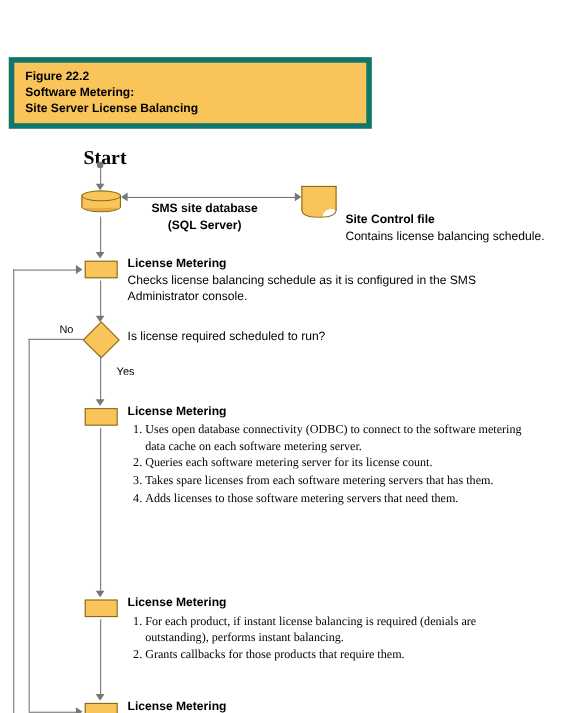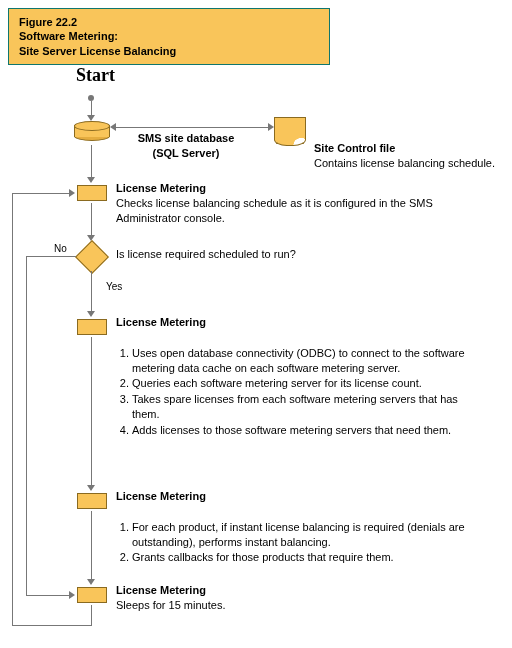--- a/index.html
+++ b/index.html
@@ -7,25 +7,26 @@
     padding: 8px;
     font-family: Verdana, Arial, sans-serif;
     font-size: 11px;
     color: #000;
     background: #fff;
     width: 512px;
     box-sizing: border-box;
   }
   .title-box {
     background: #f9c55a;
-    border: 1px solid #0f766e;
+    border: 5px solid #0f766e;
     padding: 6px 10px;
     width: 300px;
     font-weight: bold;
     line-height: 1.3;
+    margin-top: 44px;
   }
   .stage {
     position: relative;
     width: 496px;
     height: 590px;
   }
   .start {
     position: absolute;
     font-family: Georgia, 'Times New Roman', serif;
     font-weight: bold;
@@ -68,22 +69,23 @@
     background: #f9c55a;
   }
   .cyl .top { top: 0; }
   .cyl .bot { bottom: 0; background: #e5ad3f; }
   .label {
     position: absolute;
     line-height: 1.35;
   }
   .label .hd { font-weight: bold; }
   ol.steps {
-    margin: 16px 0 0 0;
+    margin: 2px 0 0 0;
     padding-left: 16px;
+    font-family: Liberation Serif, serif;
   }
   ol.steps li { margin-bottom: 1px; }
   
   .hline, .vline {
     position: absolute;
     background: #777;
   }
   .hline { height: 1px; }
   .vline { width: 1px; }
   
@@ -127,21 +129,21 @@
 <body>
 
 <div class="title-box">
   <div>Figure 22.2</div>
   <div>Software Metering:</div>
   <div>Site Server License Balancing</div>
 </div>
 
 <div class="stage">
 
-  <div class="start" style="left:68px; top:0;">Start</div>
+  <div class="start" style="left:68px; top:16px;">Start</div>
   <div class="dot" style="left:80px; top:30px;"></div>
   <div class="vline" style="left:83px; top:36px; height:16px;"></div>
   <div class="ar down" style="left:79px; top:50px;"></div>
 
   <div class="cyl" style="left:66px; top:56px;">
     <div class="bot"></div>
       <div class="body"></div>
       <div class="top"></div>
   </div>
   <div class="label" style="left:108px; top:66px; width:140px;text-align:center;">

